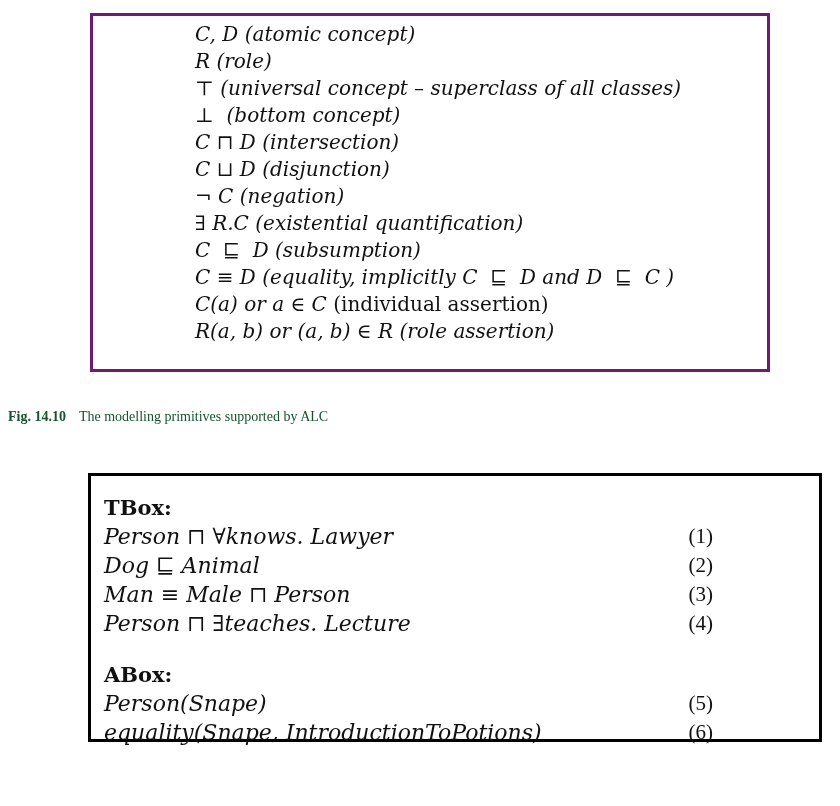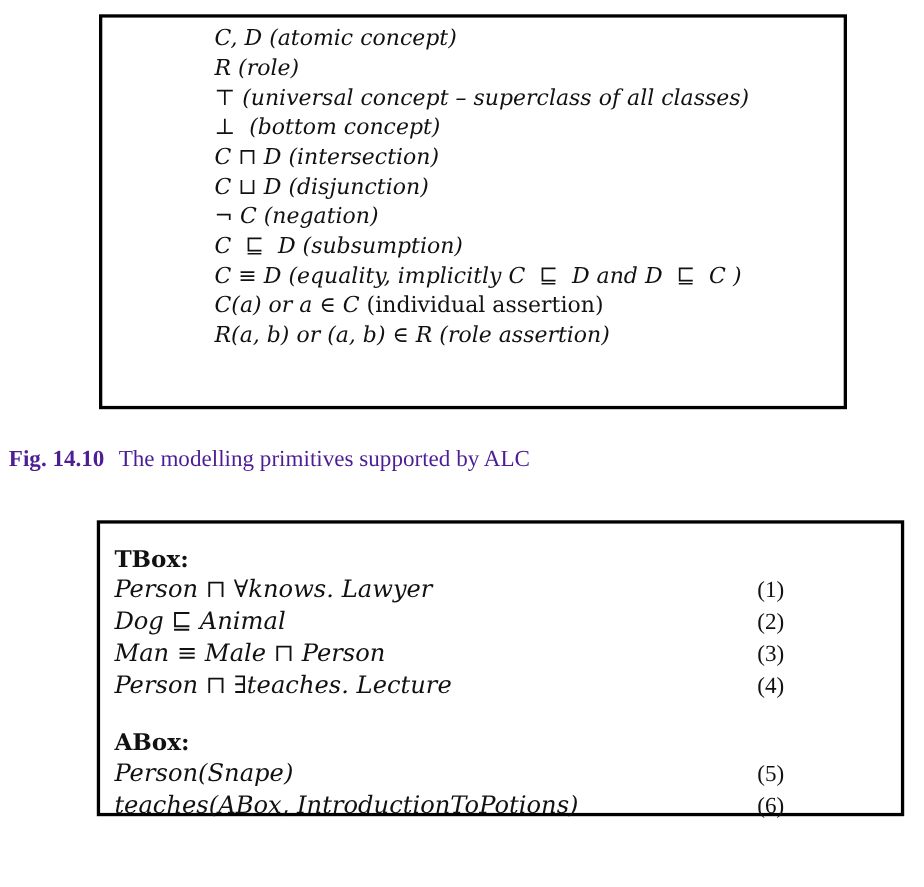--- a/index.html
+++ b/index.html
@@ -14,21 +14,21 @@
     color: #000000;
   }
 
   
   .primitives-box {
     position: absolute;
     left: 90px;
     top: 13px;
     width: 680px;
     height: 359px;
-    border: 3px solid #000000;
+    border: 3px solid #701a75;
     box-sizing: border-box;
     padding: 5px 6px 0 102px;
     background: #ffffff;
   }
   .primitives-box .line {
     font-family: "DejaVu Serif", "DejaVu Sans", serif;
     font-style: italic;
     font-size: 20px;
     line-height: 27px;
     white-space: pre-wrap;
@@ -37,23 +37,23 @@
   .primitives-box .line .roman {
     font-style: normal;
   }
 
   
   .fig-caption {
     position: absolute;
     left: 8px;
     width: 820px;
     font-family: "Liberation Serif", serif;
-    font-size: 21px;
+    font-size: 14px;
     line-height: 26px;
-    color: #4c1d95;
+    color: #14532d;
   }
   .fig-caption .cap-label {
     font-weight: bold;
     margin-right: 13px;
   }
   .caption-1 { top: 404px; }
   .caption-2 { top: 767px; }
 
   
   .kb-box {
@@ -103,20 +103,21 @@
 <div class="page">
 
   <div class="primitives-box">
     <div class="line"><span>C, D (atomic concept)</span><span class="roman"></span></div>
     <div class="line"><span>R (role)</span><span class="roman"></span></div>
     <div class="line"><span>⊤ (universal concept – superclass of all classes)</span><span class="roman"></span></div>
     <div class="line"><span>⊥  (bottom concept)</span><span class="roman"></span></div>
     <div class="line"><span>C ⊓ D (intersection)</span><span class="roman"></span></div>
     <div class="line"><span>C ⊔ D (disjunction)</span><span class="roman"></span></div>
     <div class="line"><span>¬ C (negation)</span><span class="roman"></span></div>
+    <div class="line"><span>∃ R.C (existential quantification)</span><span class="roman"></span></div>
     <div class="line"><span>C  ⊑  D (subsumption)</span><span class="roman"></span></div>
     <div class="line"><span>C ≡ D (equality, implicitly C  ⊑  D and D  ⊑  C )</span><span class="roman"></span></div>
     <div class="line"><span>C(a) or a ∈ C </span><span class="roman">(individual assertion)</span></div>
     <div class="line"><span>R(a, b) or (a, b) ∈ R (role assertion)</span><span class="roman"></span></div>
   </div>
 
   <div class="fig-caption caption-1">
     <span class="cap-label">Fig. 14.10</span><span>The modelling primitives supported by ALC</span>
   </div>
 
@@ -142,19 +143,19 @@
 
     <div class="kb-spacer"></div>
 
     <div class="sec-label">ABox:</div>
 
     <div class="kb-row">
       <span class="formula">Person(Snape)</span>
       <span class="eq-num">(5)</span>
     </div>
     <div class="kb-row">
-      <span class="formula">teaches(ABox, IntroductionToPotions)</span>
+      <span class="formula">equality(Snape, IntroductionToPotions)</span>
       <span class="eq-num">(6)</span>
     </div>
   </div>
 
 
 </div>
 
 </body></html>

